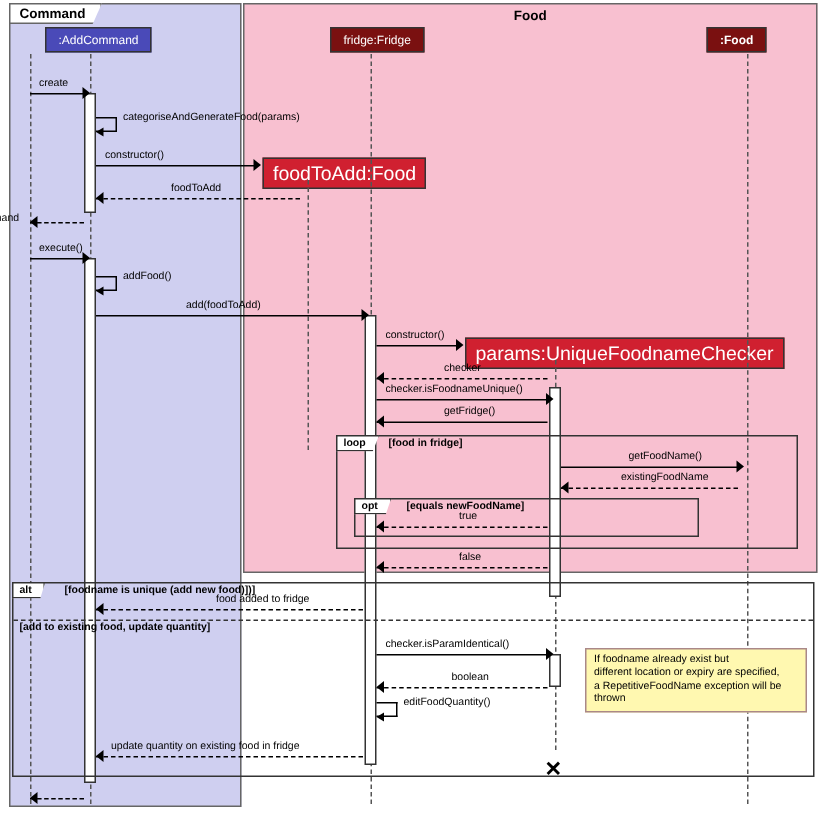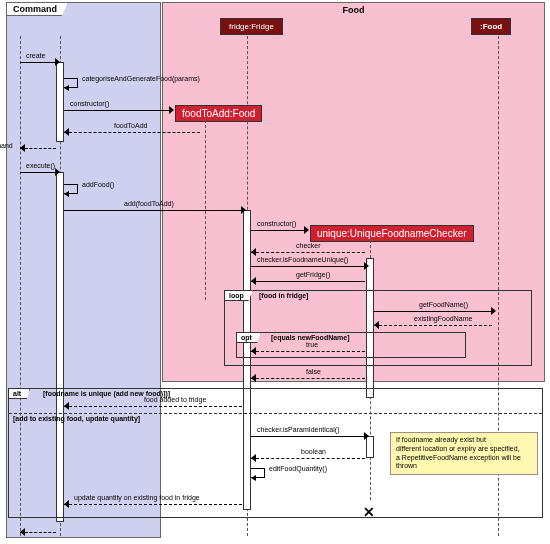--- a/index.html
+++ b/index.html
@@ -10,21 +10,21 @@
   .pkg-cmd { position: absolute; left: 6px; top: 2px; width: 155px; height: 536px; background: #cfcff0; border: 1px solid #666; }
   .pkg-food { position: absolute; left: 162px; top: 2px; width: 383px; height: 380px; background: #f8c0d0; border: 1px solid #666; }
   .pkg-hdr { position: absolute; top: -1px; left: -1px; background: #fff; border: 1px solid #666; padding: 1px 10px 1px 6px; font-weight: bold; font-size: 8px; clip-path: polygon(0 0, 100% 0, 90% 100%, 0 100%); }
   .pkg-hdr-c { font-weight: bold; font-size: 9px; }
 
   
   .ph { position: absolute; top: 18px; padding: 3px 8px; border: 1px solid #333; font-size: 8px; text-align: center; white-space: nowrap; }
   .ph-cmd { left: 30px; background: #4a4ab8; color: #fff; }
   .ph-fridge { left: 220px; background: #7a1010; color: #fff; text-align: right; }
   .ph-food2 { left: 471px; background: #7a1010; color: #fff; font-weight: bold; }
-  .ph-create { position: absolute; padding: 2px 6px; border: 1px solid #333; font-size: 10px; color: #fff; }
+  .ph-create { position: absolute; padding: 2px 6px; border: 1px solid #333; font-size: 13px; color: #fff; }
   .ph-fta { left: 175px; top: 105px; background: #d02030; }
   .ph-chk { left: 310px; top: 225px; background: #d02030; }
 
   
   .ll { position: absolute; top: 36px; width: 0; border-left: 1px dashed #555; }
   .ll-actor { left: 20px; height: 500px; }
   .ll-cmd { left: 60px; height: 500px; }
   .ll-fta { left: 205px; top: 120px; height: 180px; }
   .ll-fridge { left: 247px; height: 500px; }
   .ll-chk { left: 370px; top: 240px; height: 260px; }
@@ -67,24 +67,25 @@
 
 <div class="wrap">
 
   <div class="pkg-cmd">
     <div class="pkg-hdr"><span class="pkg-hdr-c">Command</span></div>
   </div>
   <div class="pkg-food">
     <div style="text-align:center;margin-top:2px;"><span class="pkg-hdr-c">Food</span></div>
   </div>
 
+  <div class="ph ph-cmd"><span>:AddCommand</span></div>
   <div class="ph ph-fridge"><span>fridge:Fridge</span></div>
   <div class="ph ph-food2"><span>:Food</span></div>
   <div class="ph-create ph-fta"><span>foodToAdd:Food</span></div>
-  <div class="ph-create ph-chk"><span>unique:UniqueFoodnameChecker</span></div>
+  <div class="ph-create ph-chk"><span>params:UniqueFoodnameChecker</span></div>
 
   <div class="ll ll-actor"></div>
   <div class="ll ll-cmd"></div>
   <div class="ll ll-fta"></div>
   <div class="ll ll-fridge"></div>
   <div class="ll ll-chk"></div>
   <div class="ll ll-food2"></div>
 
   <div class="act" style="left:56px;top:62px;height:80px"></div>
   <div class="act" style="left:56px;top:172px;height:350px"></div>

